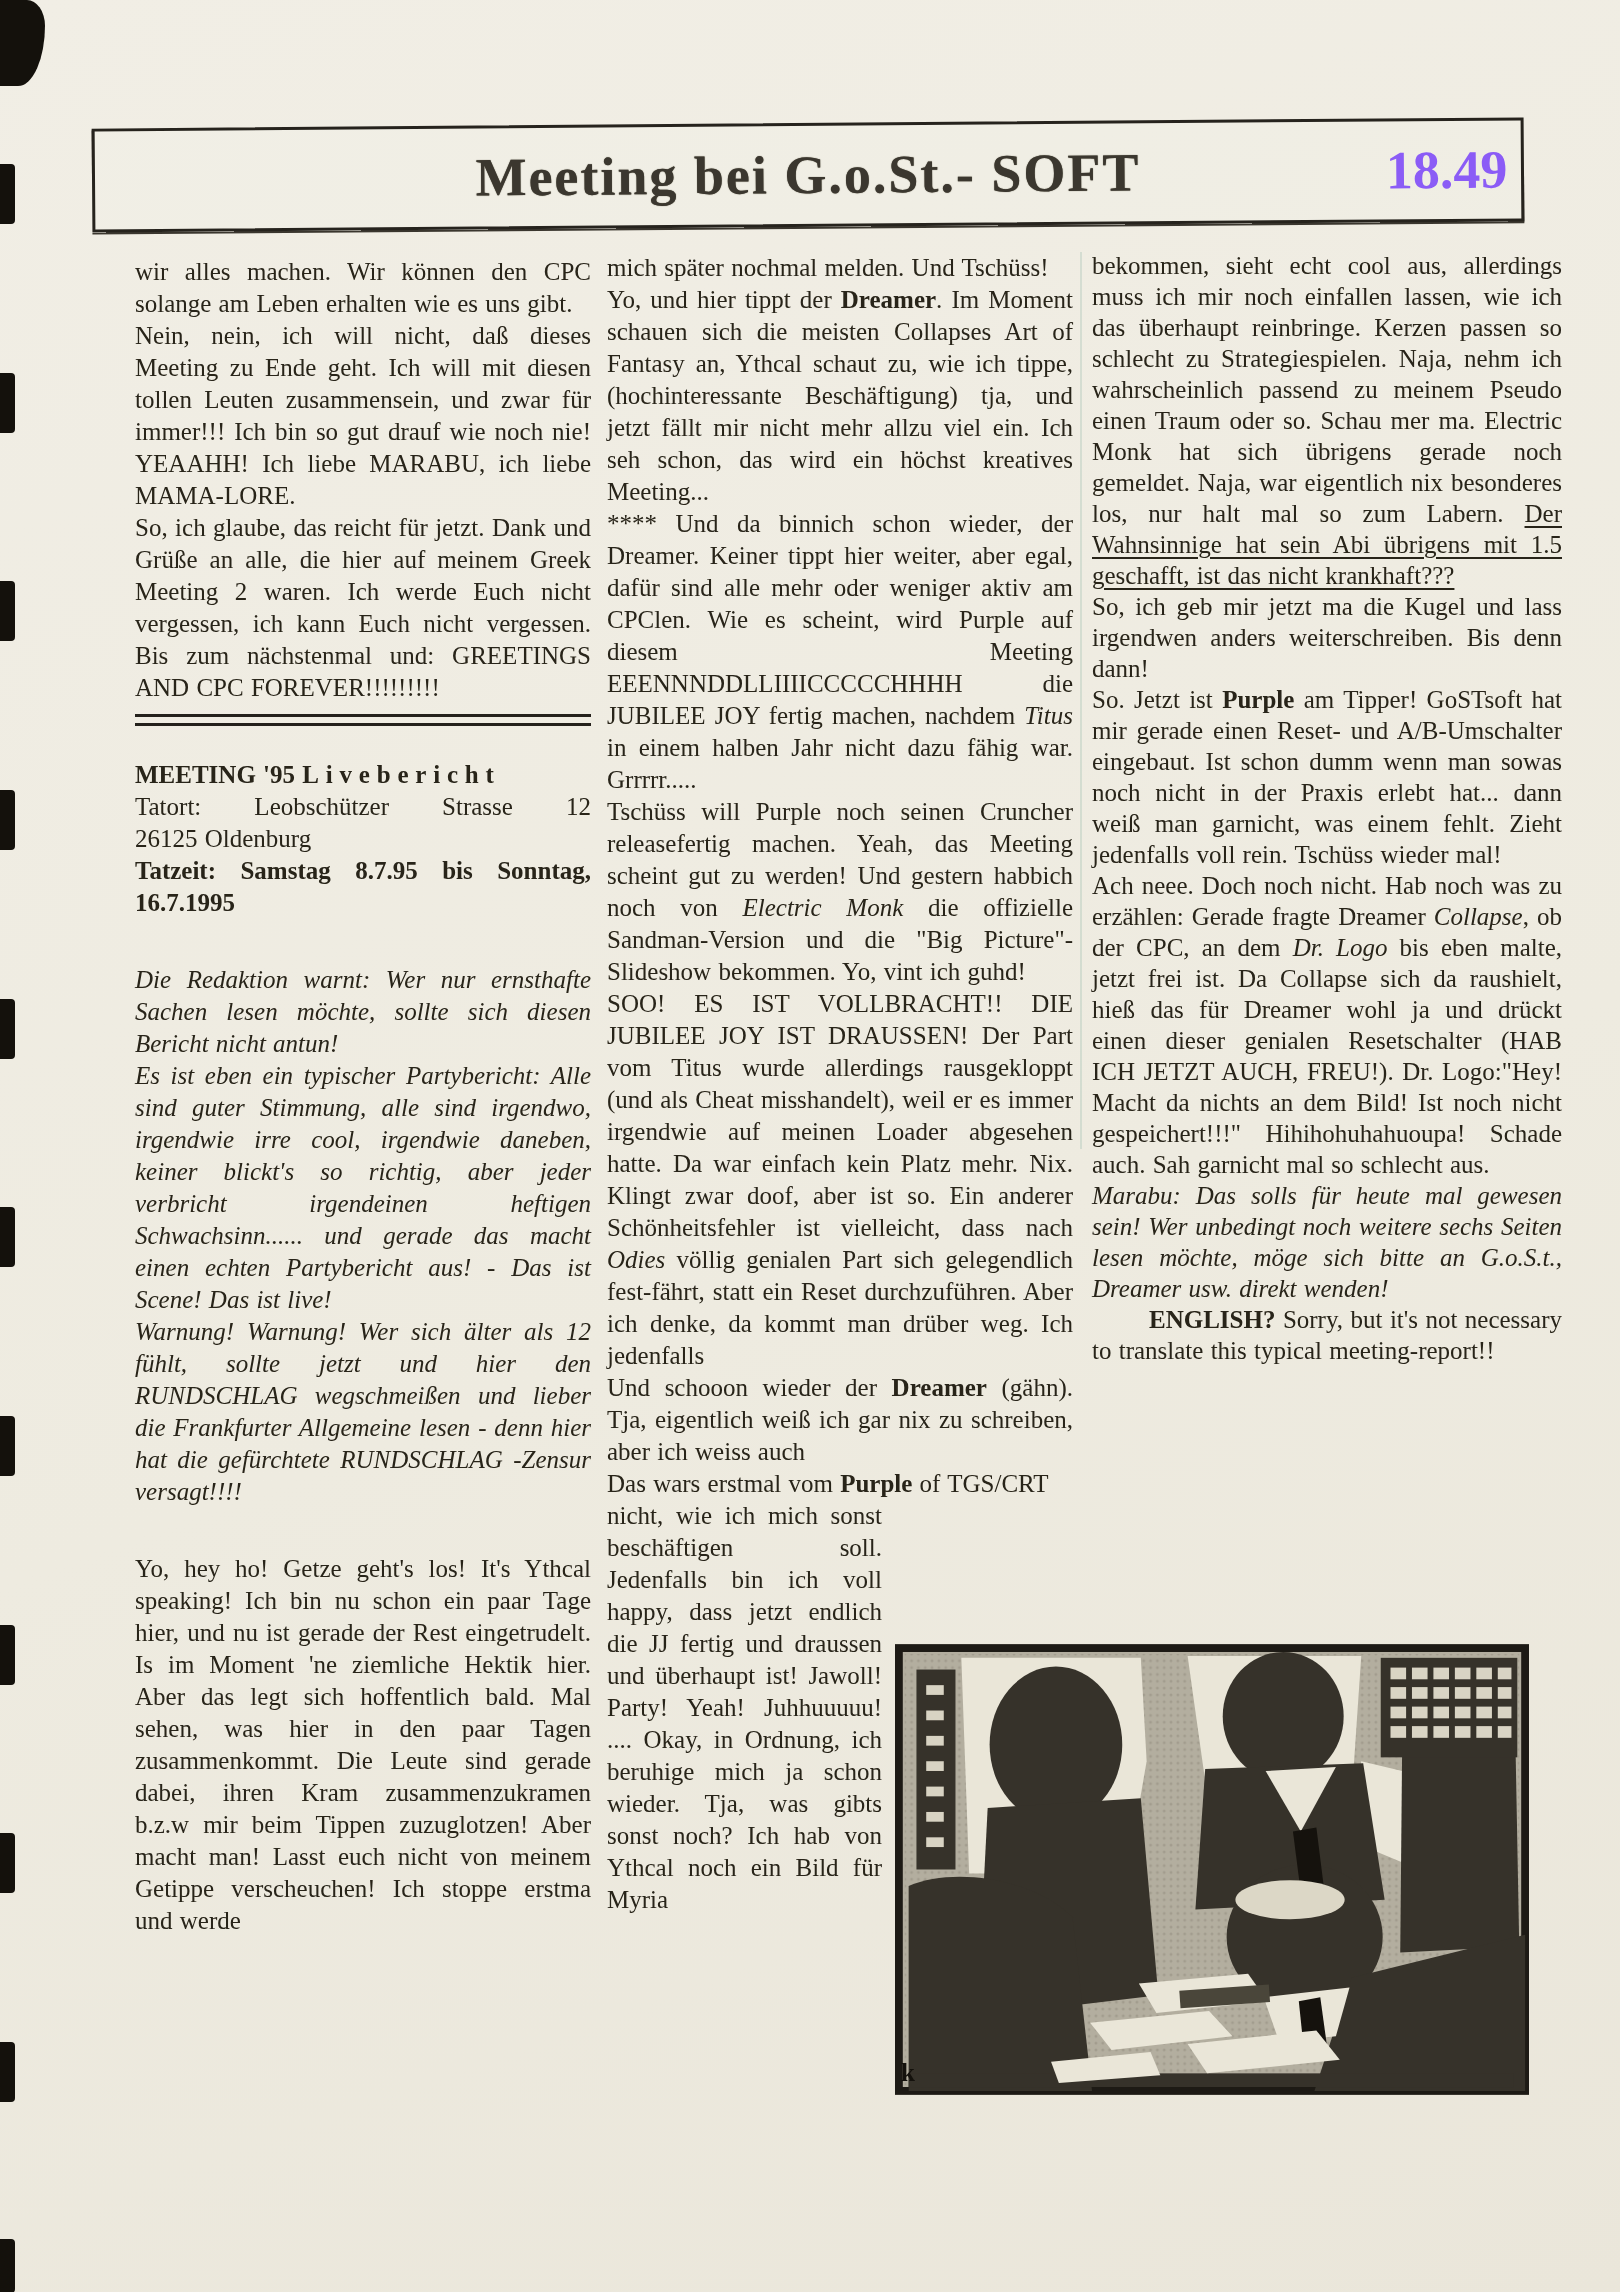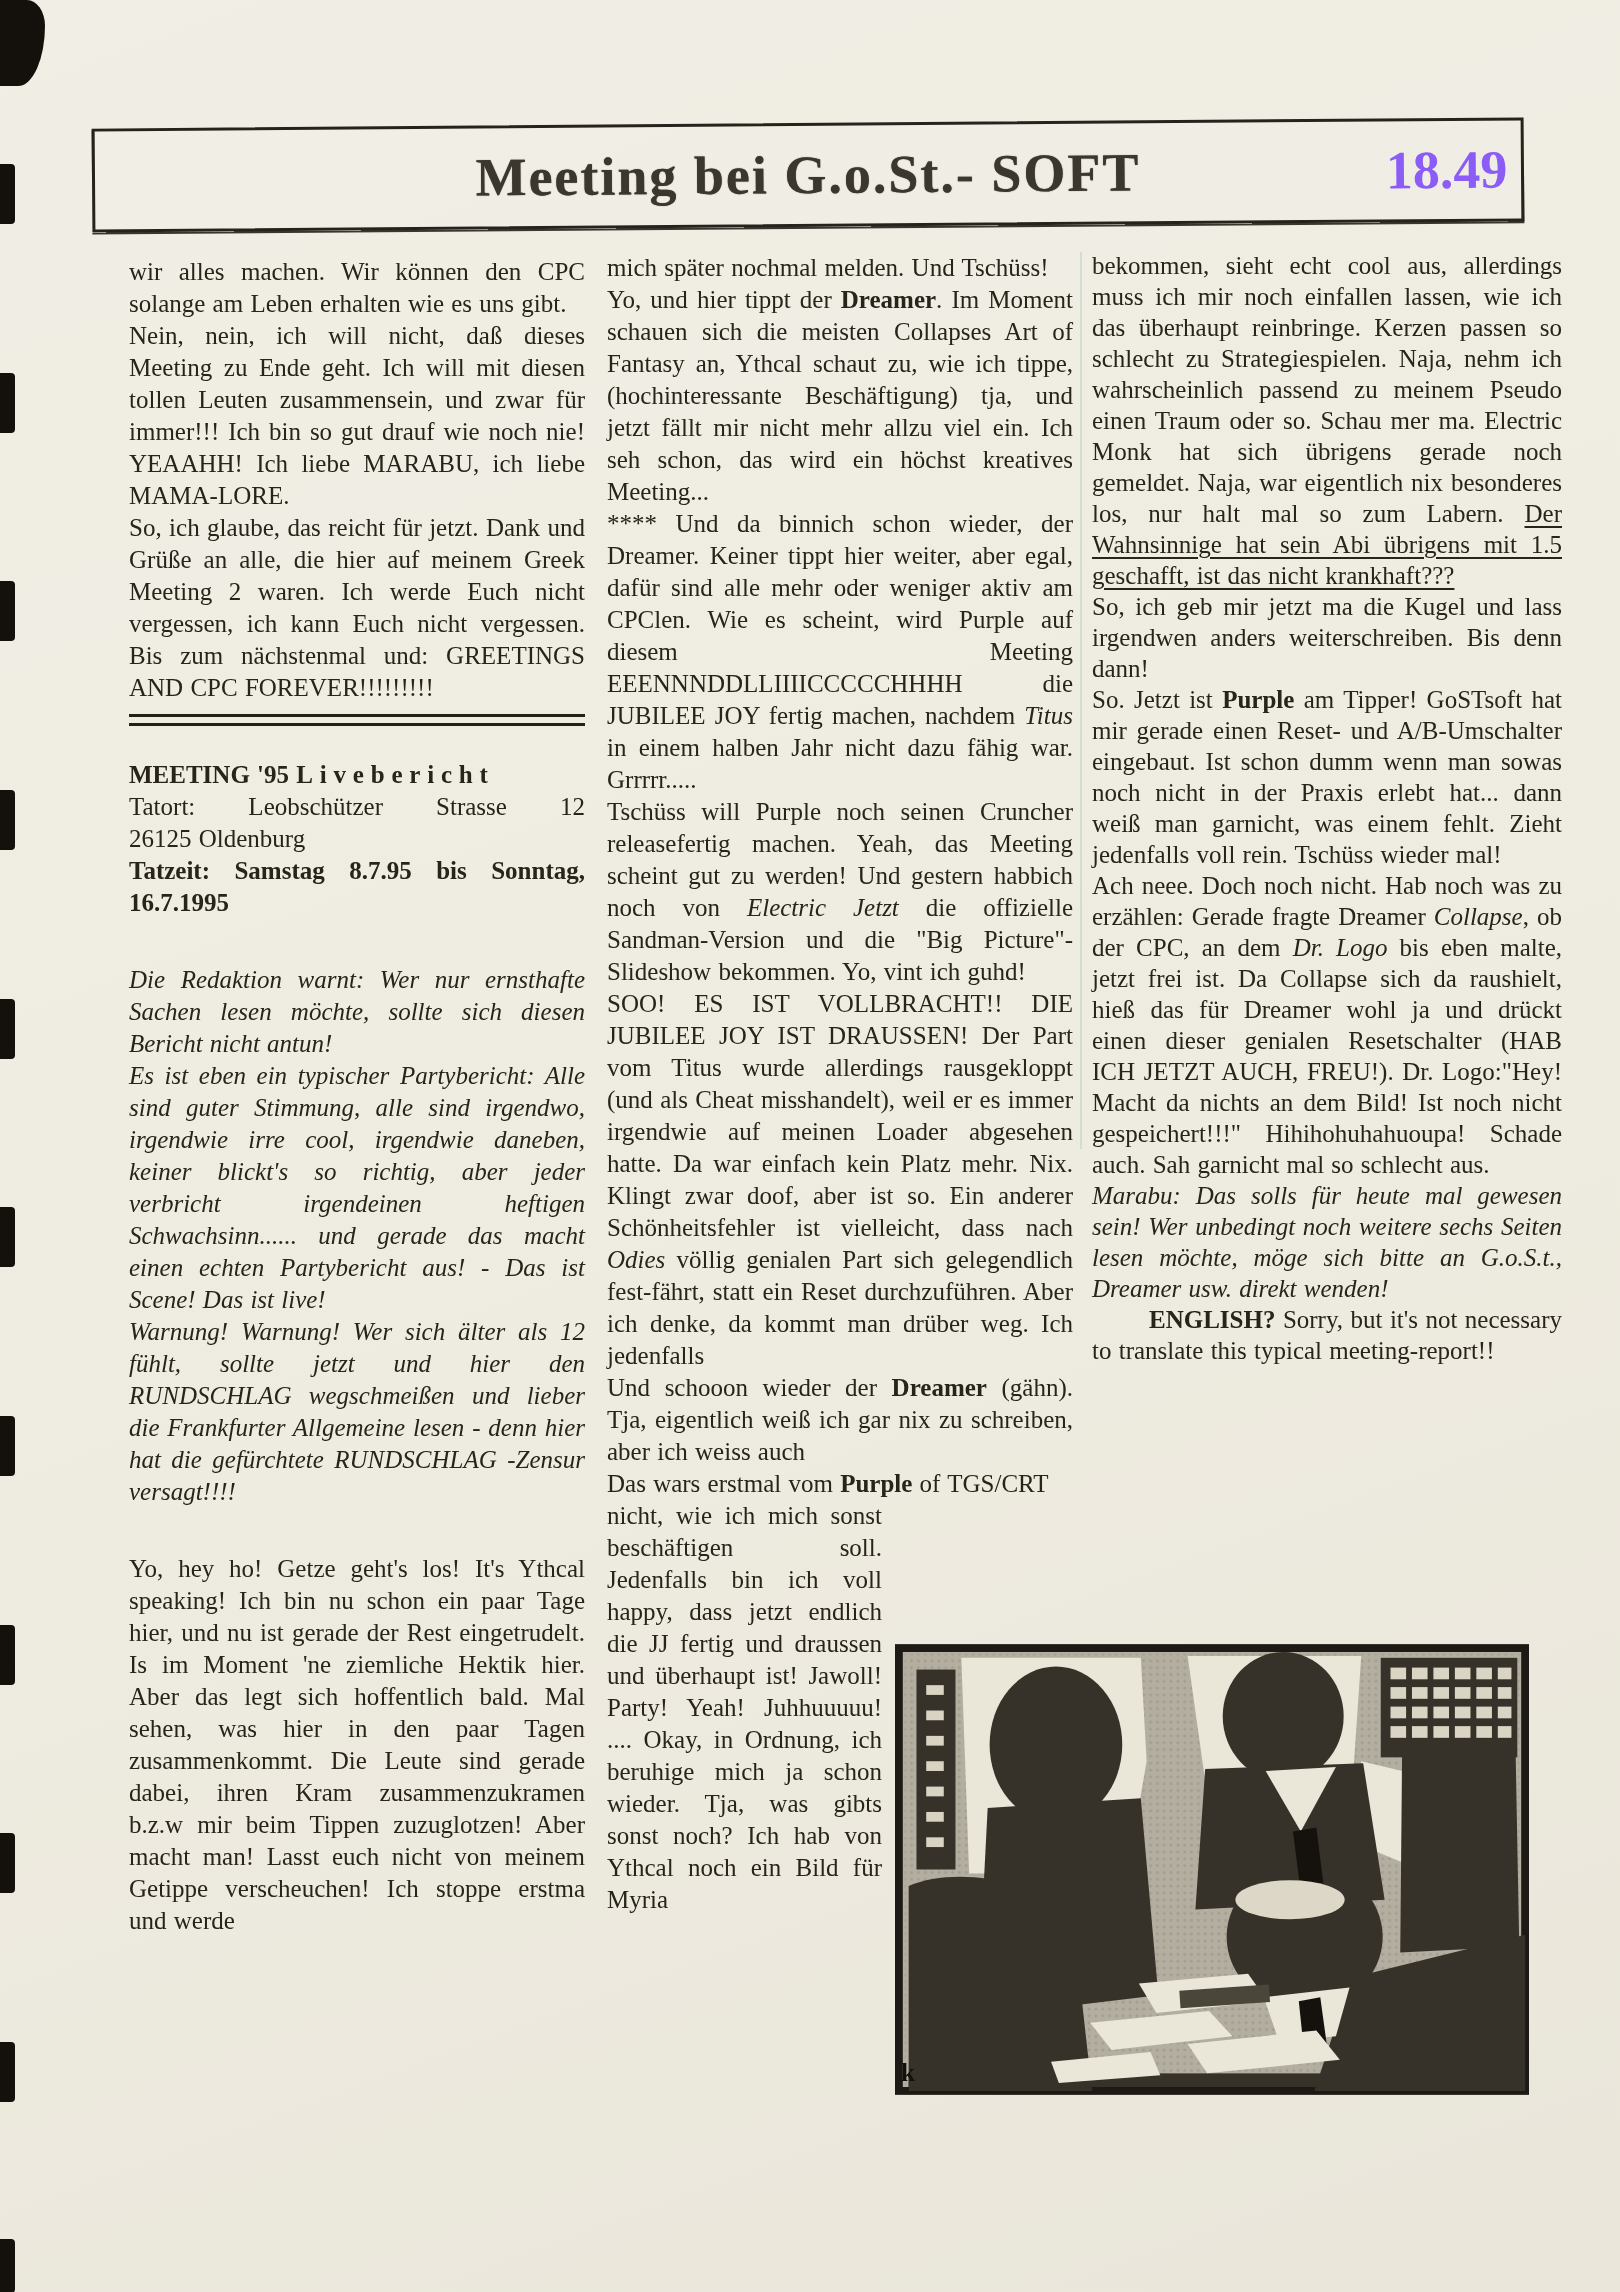--- a/index.html
+++ b/index.html
@@ -19,21 +19,21 @@
   .header-title{
     font-size:54px;font-weight:bold;letter-spacing:2px;color:#3b372f;
     text-shadow:0 0 1px #55503f;
   }
   .page-number{
     position:absolute;right:13.7px;top:50%;transform:translateY(-50%);
     font-size:54px;font-weight:bold;color:#8b5cf6;
   }
   
   .col{position:absolute;color:#282419;}
-  #col1{left:129px;top:256px;width:456px;}
+  #col1{left:135px;top:256px;width:456px;}
   #col2{left:607px;top:252px;width:466px;}
   #col3{left:1092px;top:250px;width:470px;}
   #col2-narrow{width:275px;}
   .para{
     margin:0;text-align:justify;font-size:25px;line-height:32px;
     color:#282419;word-spacing:1px;
   }
   #col3 .para{line-height:31px;}
   #col2-narrow .para{word-spacing:0;}
   .b{font-weight:bold;}
@@ -110,21 +110,21 @@
     <p class="para"><span class="i">Warnung! Warnung! Wer sich älter als 12 fühlt, sollte jetzt und hier den RUNDSCHLAG wegschmeißen und lieber die Frankfurter Allgemeine lesen - denn hier hat die gefürchtete RUNDSCHLAG -Zensur versagt!!!!</span></p>
     <div style="height: 45px;"></div>
     <p class="para"><span>Yo, hey ho! Getze geht's los! It's Ythcal speaking! Ich bin nu schon ein paar Tage hier, und nu ist gerade der Rest eingetrudelt. Is im Moment 'ne ziemliche Hektik hier. Aber das legt sich hoffentlich bald. Mal sehen, was hier in den paar Tagen zusammenkommt. Die Leute sind gerade dabei, ihren Kram zusammenzukramen b.z.w mir beim Tippen zuzuglotzen! Aber macht man! Lasst euch nicht von meinem Getippe verscheuchen! Ich stoppe erstma und werde</span></p>
   </div>
 
 <div id="col2" class="col">
   <div>
       <p class="para"><span>mich später nochmal melden. Und Tschüss!</span></p>
       <p class="para"><span>Yo, und hier tippt der </span><span class="b">Dreamer</span><span>. Im Moment schauen sich die meisten Collapses Art of Fantasy an, Ythcal schaut zu, wie ich tippe, (hochinteressante Beschäftigung) tja, und jetzt fällt mir nicht mehr allzu viel ein. Ich seh schon, das wird ein höchst kreatives Meeting...</span></p>
       <p class="para"><span>**** Und da binnich schon wieder, der Dreamer. Keiner tippt hier weiter, aber egal, dafür sind alle mehr oder weniger aktiv am CPClen. Wie es scheint, wird Purple auf diesem Meeting EEENNNDDLLIIIICCCCCHHHH die JUBILEE JOY fertig machen, nachdem </span><span class="i">Titus</span><span> in einem halben Jahr nicht dazu fähig war. Grrrrr.....</span></p>
-      <p class="para"><span>Tschüss will Purple noch seinen Cruncher releasefertig machen. Yeah, das Meeting scheint gut zu werden! Und gestern habbich noch von </span><span class="i">Electric Jetzt</span><span> die offizielle Sandman-Version und die "Big Picture"-Slideshow bekommen. Yo, vint ich guhd!</span></p>
+      <p class="para"><span>Tschüss will Purple noch seinen Cruncher releasefertig machen. Yeah, das Meeting scheint gut zu werden! Und gestern habbich noch von </span><span class="i">Electric Monk</span><span> die offizielle Sandman-Version und die "Big Picture"-Slideshow bekommen. Yo, vint ich guhd!</span></p>
       <p class="para"><span>SOO! ES IST VOLLBRACHT!! DIE JUBILEE JOY IST DRAUSSEN! Der Part vom Titus wurde allerdings rausgekloppt (und als Cheat misshandelt), weil er es immer irgendwie auf meinen Loader abgesehen hatte. Da war einfach kein Platz mehr. Nix. Klingt zwar doof, aber ist so. Ein anderer Schönheitsfehler ist vielleicht, dass nach </span><span class="i">Odies</span><span> völlig genialen Part sich gelegendlich fest-fährt, statt ein Reset durchzuführen. Aber ich denke, da kommt man drüber weg. Ich jedenfalls</span></p>
       <p class="para"><span>Und schooon wieder der </span><span class="b">Dreamer</span><span> (gähn). Tja, eigentlich weiß ich gar nix zu schreiben, aber ich weiss auch</span></p>
       <p class="para"><span>Das wars erstmal vom </span><span class="b">Purple</span><span> of TGS/CRT</span></p>
     </div>
   <div id="col2-narrow">
       <p class="para"><span>nicht, wie ich mich sonst beschäftigen soll. Jedenfalls bin ich voll happy, dass jetzt endlich die JJ fertig und draussen und überhaupt ist! Jawoll! Party! Yeah! Juhhuuuuu! .... Okay, in Ordnung, ich beruhige mich ja schon wieder. Tja, was gibts sonst noch? Ich hab von Ythcal noch ein Bild für Myria</span></p>
     </div>
 </div>
 
 <div id="col3" class="col">

